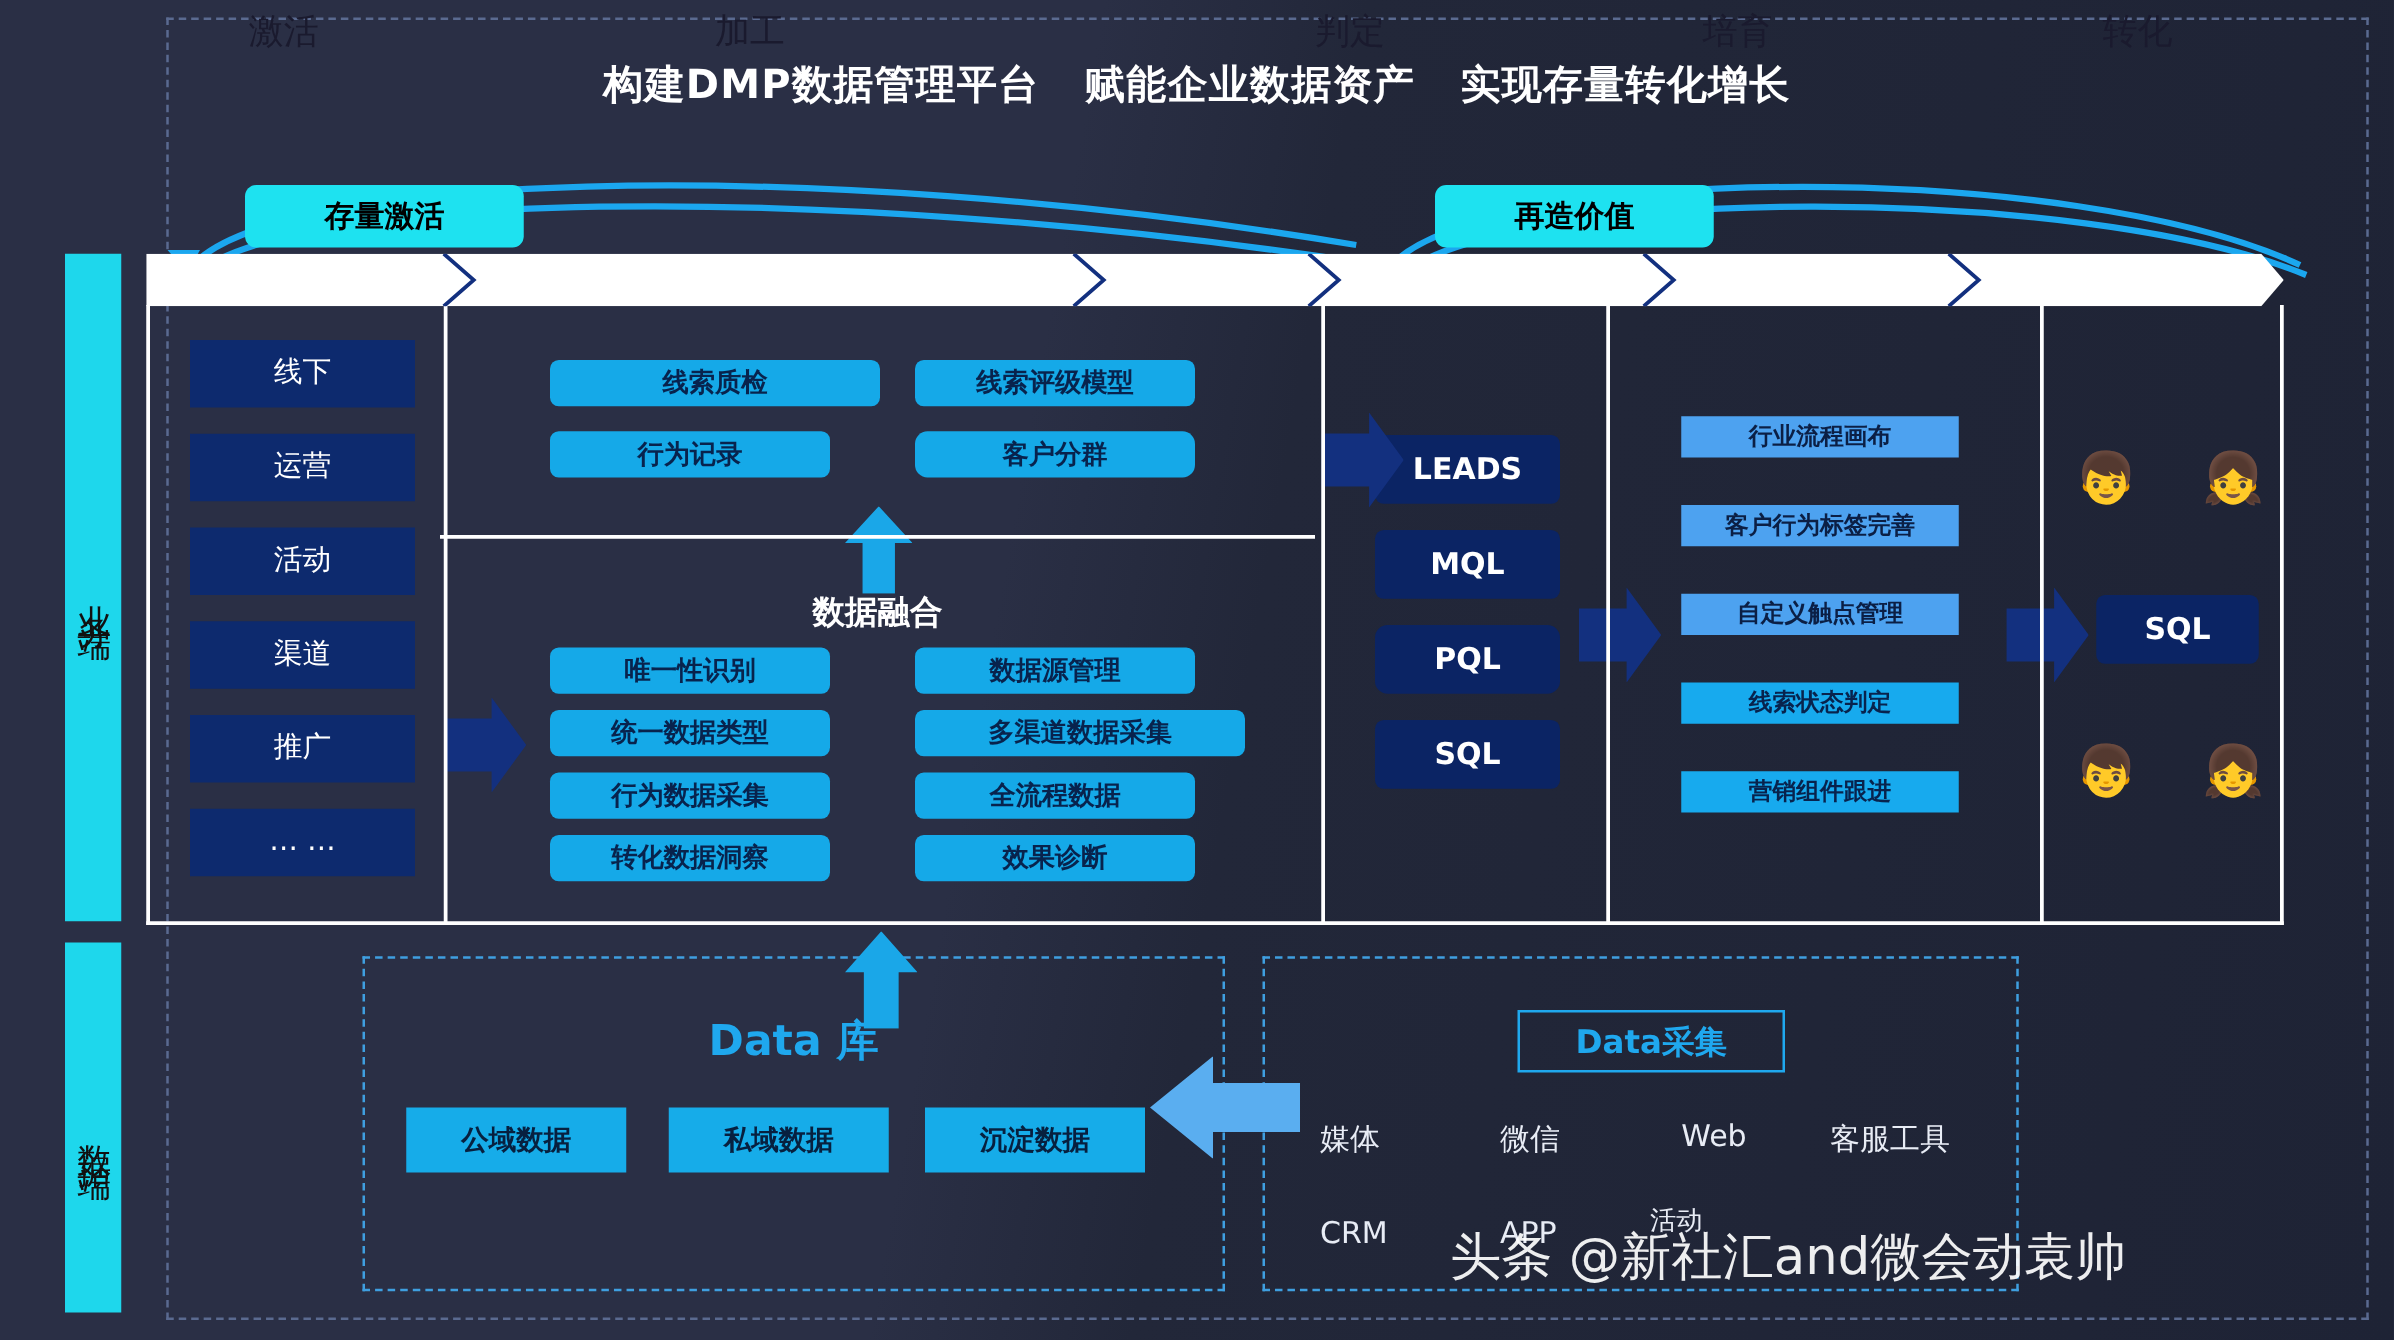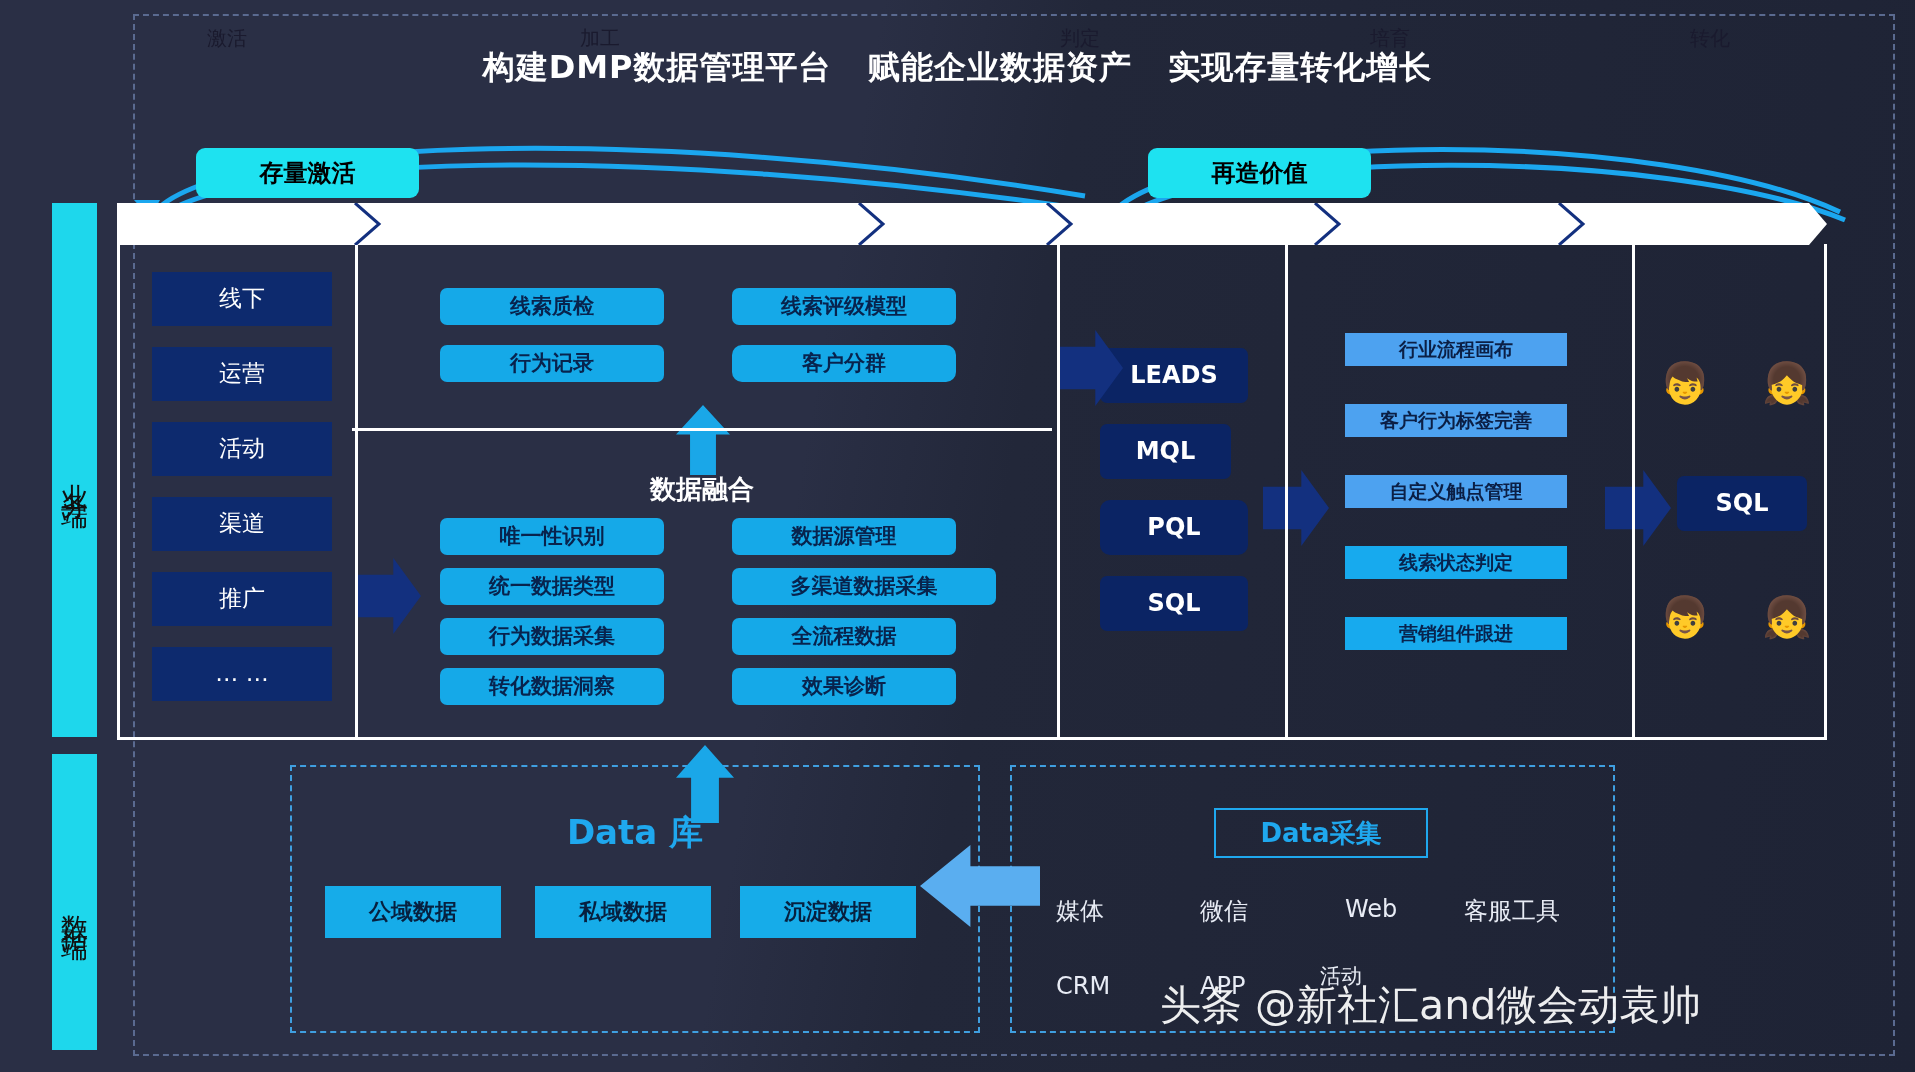--- a/index.html
+++ b/index.html
@@ -69,24 +69,24 @@
 
   
   .ribbon {
     position: absolute;
     left: 117px; top: 203px;
     width: 1710px; height: 42px;
     z-index: 9;
   }
   .ribbon-label {
     position: absolute;
-    top: 17px; height: 42px;
+    top: 4px; height: 42px;
     display: flex; align-items: center; justify-content: center;
     color: #1a1a2e;
-    font-size: 20px;
+    font-size: 28px;
     font-weight: 500;
     z-index: 3;
   }
 
   
   .panel {
     position: absolute;
     left: 117px; top: 244px;
     width: 1710px; height: 496px;
     border: 3px solid #ffffff;
@@ -240,21 +240,21 @@
 
   <div class="box box-navy" style="left:152px; top:272px; width:180px; height:54px;">线下</div>
   <div class="box box-navy" style="left:152px; top:347px; width:180px; height:54px;">运营</div>
   <div class="box box-navy" style="left:152px; top:422px; width:180px; height:54px;">活动</div>
   <div class="box box-navy" style="left:152px; top:497px; width:180px; height:54px;">渠道</div>
   <div class="box box-navy" style="left:152px; top:572px; width:180px; height:54px;">推广</div>
   <div class="box box-navy" style="left:152px; top:647px; width:180px; height:54px;">… …</div>
 
   <div class="arrow-r" style="left:355px; top:558px; width:66px; height:76px;"></div>
 
-  <div class="box box-cyan" style="left:440px; top:288px; width:224px; height:37px;text-align:right;">线索质检</div>
+  <div class="box box-cyan" style="left:440px; top:288px; width:264px; height:37px;text-align:right;">线索质检</div>
   <div class="box box-cyan" style="left:732px; top:288px; width:224px; height:37px;">线索评级模型</div>
   <div class="box box-cyan" style="left:440px; top:345px; width:224px; height:37px;">行为记录</div>
   <div class="box box-cyan" style="left:732px; top:345px; width:224px; height:37px;border-radius:10px;">客户分群</div>
 
   <div class="fusion-sep"></div>
   <div class="arrow-up" style="left:676px; top:405px; width:54px; height:70px;"></div>
 
   <div class="fusion-title">数据融合</div>
 
   <div class="box box-cyan" style="left:440px; top:518px; width:224px; height:37px;">唯一性识别</div>
@@ -262,21 +262,21 @@
   <div class="box box-cyan" style="left:440px; top:568px; width:224px; height:37px;">统一数据类型</div>
   <div class="box box-cyan" style="left:732px; top:568px; width:264px; height:37px;">多渠道数据采集</div>
   <div class="box box-cyan" style="left:440px; top:618px; width:224px; height:37px;">行为数据采集</div>
   <div class="box box-cyan" style="left:732px; top:618px; width:224px; height:37px;">全流程数据</div>
   <div class="box box-cyan" style="left:440px; top:668px; width:224px; height:37px;">转化数据洞察</div>
   <div class="box box-cyan" style="left:732px; top:668px; width:224px; height:37px;">效果诊断</div>
 
   <div class="arrow-r" style="left:1057px; top:330px; width:66px; height:76px;"></div>
 
   <div class="box box-navy-r" style="left:1100px; top:348px; width:148px; height:55px;">LEADS</div>
-  <div class="box box-navy-r" style="left:1100px; top:424px; width:131px; height:55px;">MQL</div>
+  <div class="box box-navy-r" style="left:1100px; top:424px; width:148px; height:55px;">MQL</div>
   <div class="box box-navy-r" style="left:1100px; top:500px; width:148px; height:55px;border-radius:10px;">PQL</div>
   <div class="box box-navy-r" style="left:1100px; top:576px; width:148px; height:55px;">SQL</div>
 
   <div class="arrow-r" style="left:1263px; top:470px; width:66px; height:76px;"></div>
 
   <div class="box box-lblue" style="left:1345px; top:333px; width:222px; height:33px;">行业流程画布</div>
   <div class="box box-lblue" style="left:1345px; top:404px; width:222px; height:33px;">客户行为标签完善</div>
   <div class="box box-lblue" style="left:1345px; top:475px; width:222px; height:33px;">自定义触点管理</div>
   <div class="box box-mblue" style="left:1345px; top:546px; width:222px; height:33px;">线索状态判定</div>
   <div class="box box-mblue" style="left:1345px; top:617px; width:222px; height:33px;">营销组件跟进</div>

